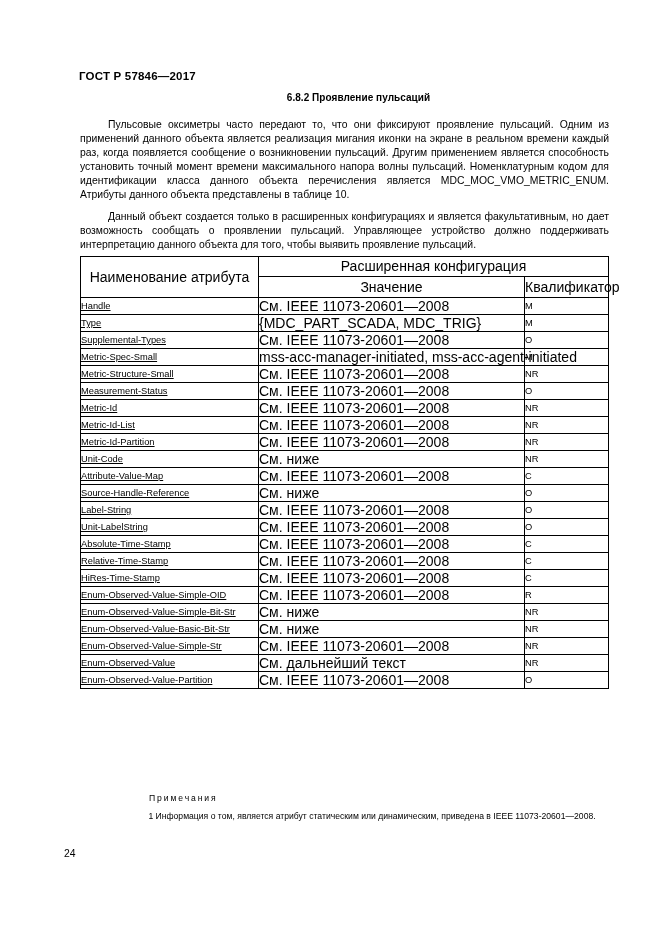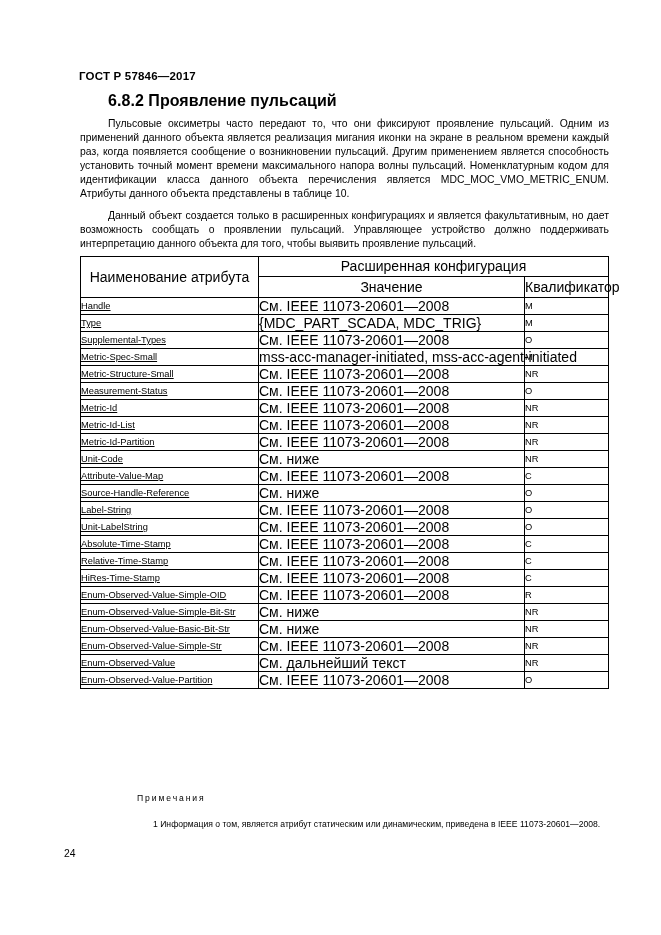--- a/index.html
+++ b/index.html
@@ -35,24 +35,25 @@
   }
 
   
   .content {
     position: absolute;
     left: 80px;
     top: 92px;
     width: 529px;
   }
   .clause-title {
-    font-size: 16px;
+    font-size: 10px;
     font-weight: bold;
-    margin: 0 0 7px 28px;
+    margin: 0 0 15px 28px;
     letter-spacing: 0.05px;
+    text-align: center;
   }
   .para {
     font-size: 10.4px;
     line-height: 14.05px;
     margin: 0;
     text-align: justify;
     text-align-last: left;
     letter-spacing: 0.01px;
   }
   .para + .para {
@@ -131,28 +132,29 @@
   
   .notes {
     position: absolute;
     left: 137px;
     top: 793px;
     width: 470px;
   }
   .notes-title {
     font-size: 8.6px;
     letter-spacing: 1.9px;
-    margin: 0 0 2px 0;
+    margin: 0 0 2px 12px;
   }
   .note-line {
     font-size: 8.6px;
     line-height: 11.6px;
-    margin: 16px;
+    margin: 8px;
     letter-spacing: 0.01px;
     white-space: nowrap;
+    text-align: center;
   }
 
   
   .folio {
     position: absolute;
     left: 64px;
     top: 848px;
     font-size: 10.4px;
   }
 </style>

